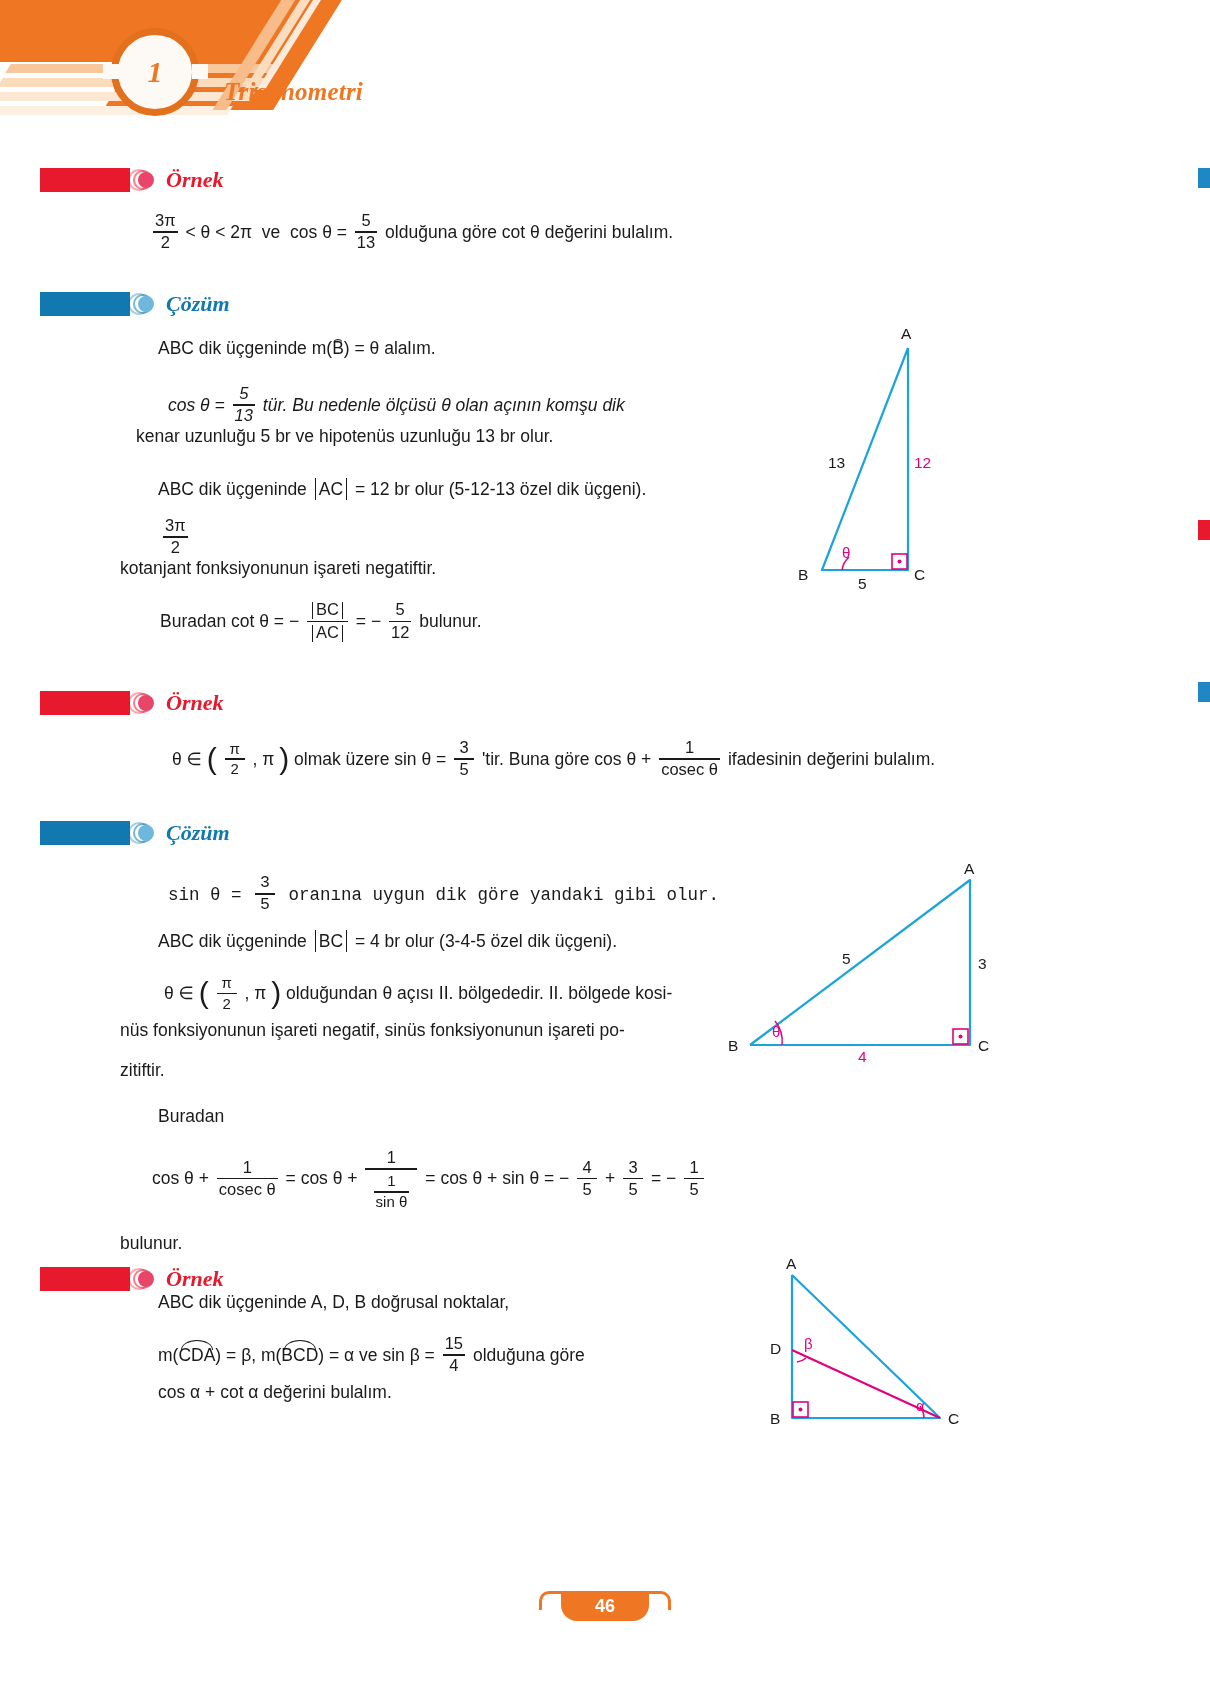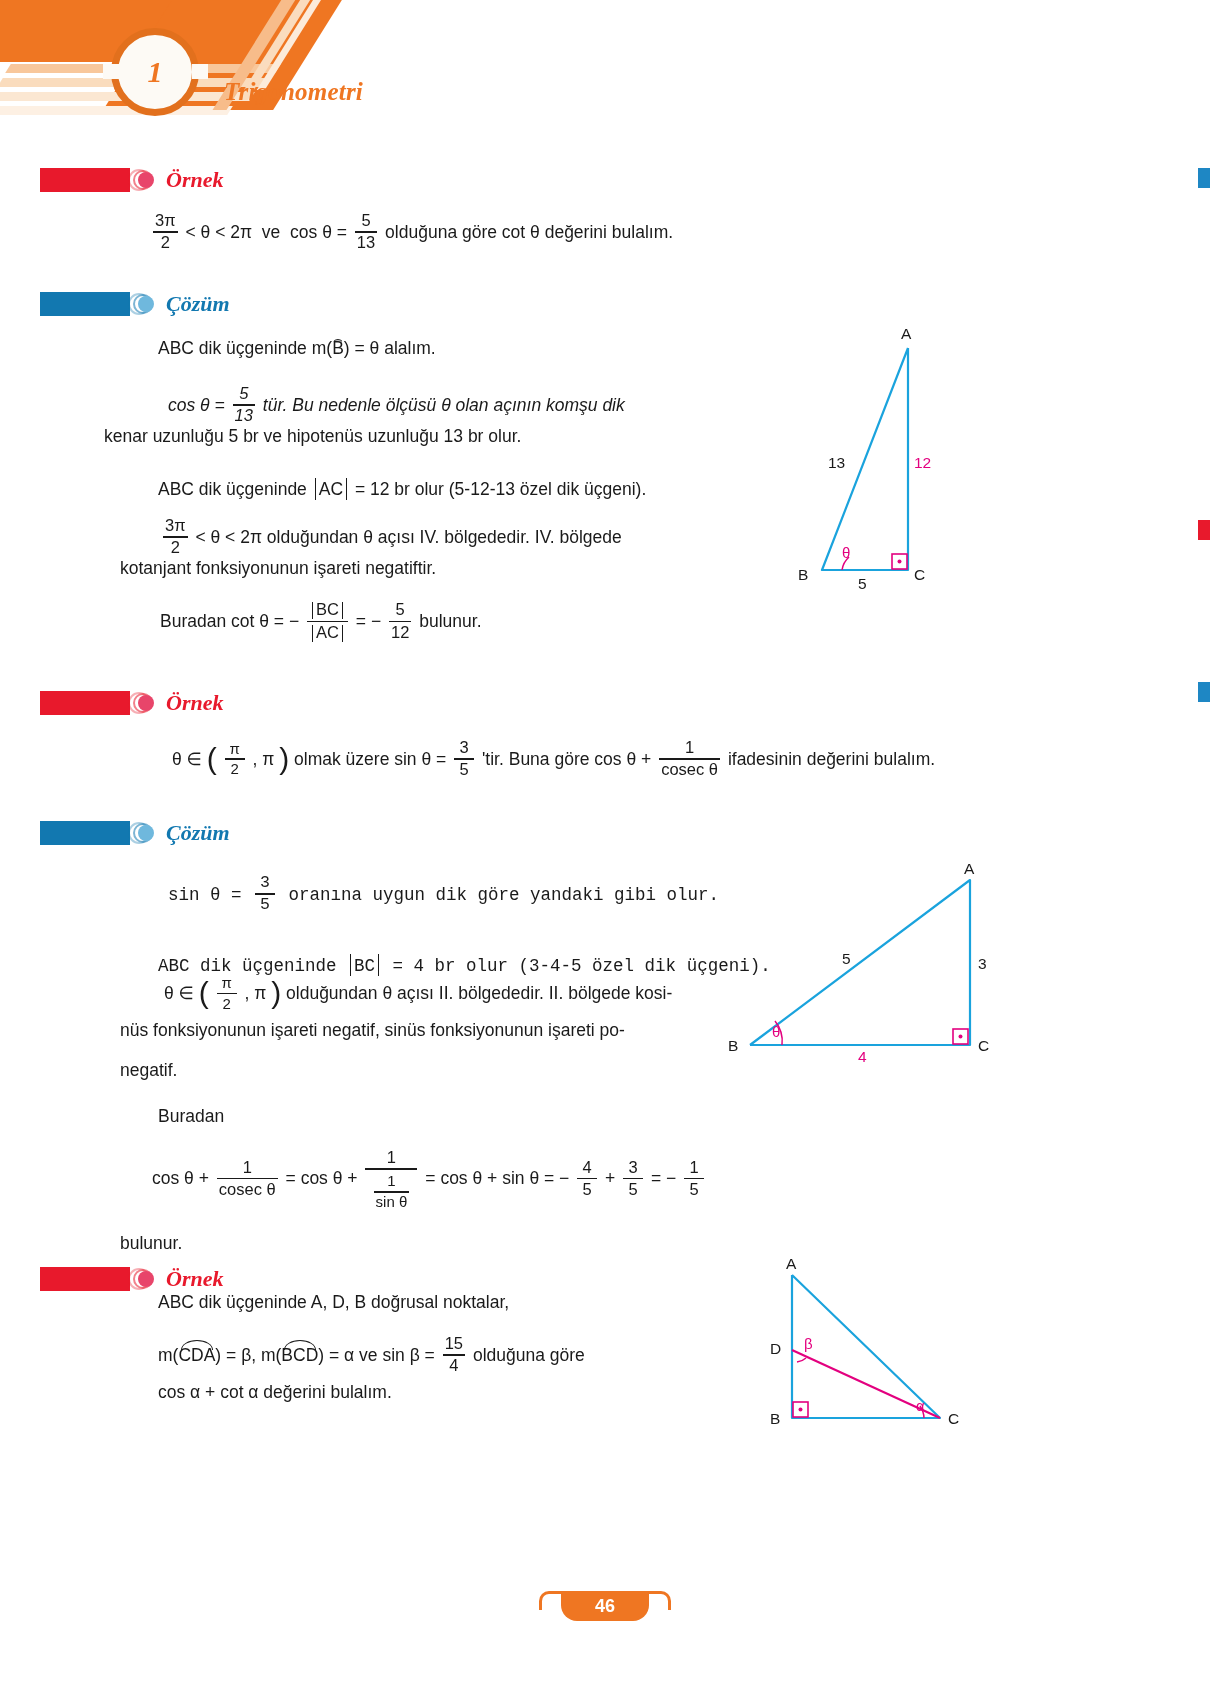--- a/index.html
+++ b/index.html
@@ -371,35 +371,34 @@
 <div class="txt math" style="left:168px; top:386px;font-style:italic;">
   <span>cos θ =</span>
   <span class="frac">
     <span class="num">5</span>
     <span class="bar"></span>
     <span class="den">13</span>
   </span>
   <span>tür.  Bu  nedenle  ölçüsü  θ  olan  açının  komşu  dik</span>
 </div>
 
-<div class="txt" style="left:104px; top:428px;">kenar uzunluğu 5 br ve hipotenüs uzunluğu 13 br olur.</div>
+<div class="txt" style="left:136px; top:428px;">kenar uzunluğu 5 br ve hipotenüs uzunluğu 13 br olur.</div>
 
 <div class="txt" style="left:158px; top:478px;">
   <span>ABC dik üçgeninde</span>
   <span class="vbar"></span><span>AC</span><span class="vbar"></span>
   <span>= 12 br olur (5-12-13 özel dik üçgeni).</span>
 </div>
 
 <div class="txt math" style="left:160px; top:518px;">
   <span class="frac">
     <span class="num">3π</span>
     <span class="bar"></span>
     <span class="den">2</span>
   </span>
-  <span>&lt; θ &lt; 2π olduğundan θ açısı IV. bölgededir. IV. bölgede</span>
 </div>
 
 <div class="txt" style="left:120px; top:560px;">kotanjant fonksiyonunun işareti negatiftir.</div>
 
 <div class="txt math" style="left:160px; top:602px;">
   <span>Buradan cot θ = −</span>
   <span class="frac">
     <span class="num"><span class="vbar" style="height:17px;vertical-align:-4px;"></span><span>BC</span><span class="vbar" style="height:17px;vertical-align:-4px;"></span></span>
     <span class="bar"></span>
     <span class="den"><span class="vbar" style="height:17px;vertical-align:-4px;"></span><span>AC</span><span class="vbar" style="height:17px;vertical-align:-4px;"></span></span>
@@ -478,42 +477,42 @@
 <div class="txt math" style="left:168px; top:875px;font-family:Liberation Mono, monospace;">
   <span>sin θ =</span>
   <span class="frac">
     <span class="num">3</span>
     <span class="bar"></span>
     <span class="den">5</span>
   </span>
   <span>oranına uygun dik göre yandaki gibi olur.</span>
 </div>
 
-<div class="txt" style="left:158px; top:954px;font-family:Liberation Mono, monospace;">
+<div class="txt" style="left:158px; top:930px;">
   <span>ABC dik üçgeninde</span>
   <span class="vbar"></span><span>BC</span><span class="vbar"></span>
   <span>= 4 br olur (3-4-5 özel dik üçgeni).</span>
 </div>
 
 <div class="txt math" style="left:164px; top:976px;">
   <span>θ</span>
   <span>∈</span>
   <span class="paren-big">(</span>
   <span class="frac small">
     <span class="num">π</span>
     <span class="bar"></span>
     <span class="den">2</span>
   </span>
   <span>, π</span>
   <span class="paren-big">)</span>
   <span>olduğundan θ açısı II. bölgededir. II. bölgede kosi-</span>
 </div>
 
 <div class="txt" style="left:120px; top:1022px;">nüs fonksiyonunun işareti negatif, sinüs fonksiyonunun işareti po-</div>
-<div class="txt" style="left:120px; top:1062px;">negatif.</div>
+<div class="txt" style="left:120px; top:1062px;">zitiftir.</div>
 <div class="txt" style="left:158px; top:1108px;">Buradan</div>
 
 <div class="txt math" style="left:152px; top:1150px;">
   <span>cos θ +</span>
   <span class="frac">
     <span class="num">1</span>
     <span class="bar"></span>
     <span class="den">cosec θ</span>
   </span>
   <span>= cos θ +</span>

